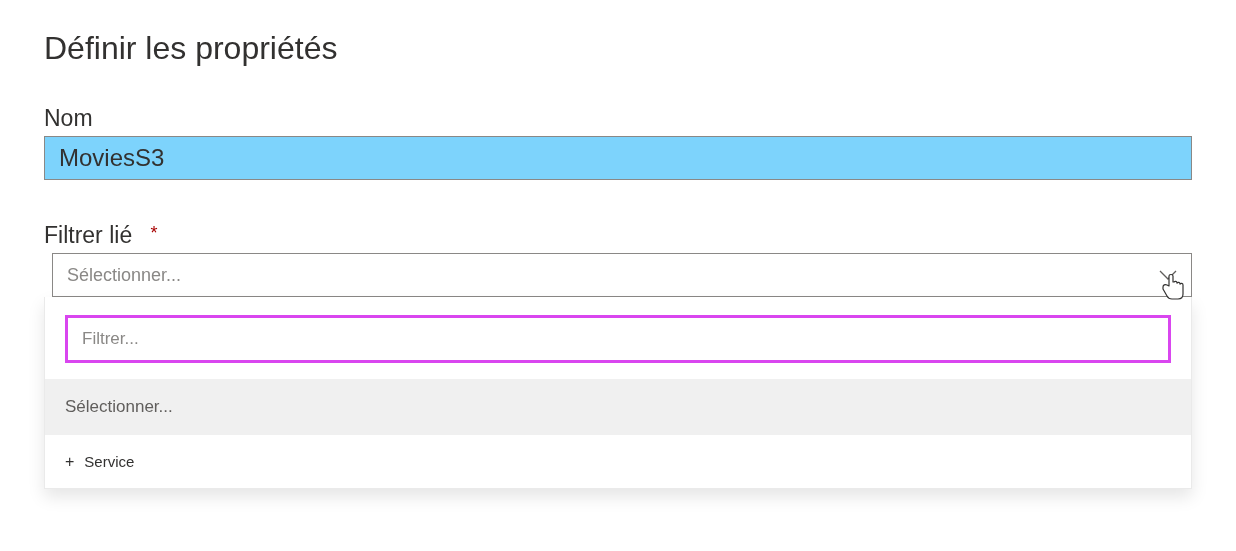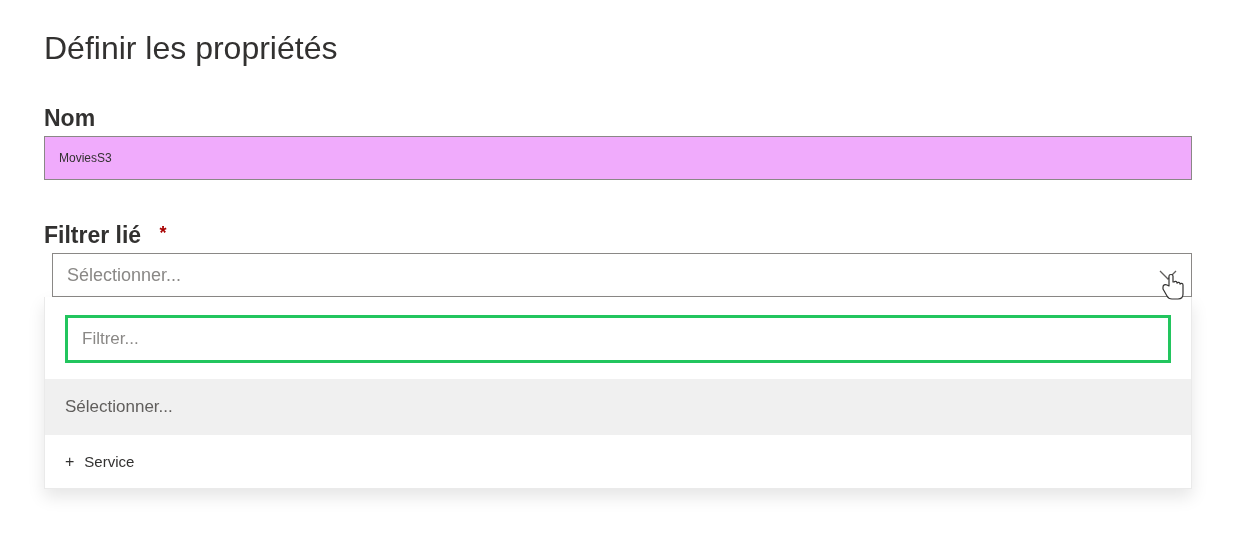--- a/index.html
+++ b/index.html
@@ -21,36 +21,36 @@
       padding: 30px 44px 0 44px;
     }
     .section-title {
       font-size: 32px;
       font-weight: 300;
       color: #323130;
       margin-bottom: 38px;
     }
     .label {
       font-size: 23px;
-      font-weight: 700;
+      font-weight: 400;
       color: #323130;
       margin-bottom: 4px;
     }
     .required-asterisk {
       color: #a80000;
       font-size: 18px;
       margin-left: 12px;
       position: relative;
       top: -4px;
     }
     .text-input {
       width: 100%;
       border: 1px solid #8a8886;
-      background: #f0abfc;
-      font-size: 12px;
+      background: #7dd3fc;
+      font-size: 24px;
       font-weight: 300;
       color: #323130;
       padding: 8px 14px;
       height: 44px;
       outline: none;
       font-family: inherit;
     }
     .field-group {
       margin-bottom: 42px;
     }
@@ -98,21 +98,21 @@
       border: 1px solid #eaeaea;
       border-top: none;
       box-shadow: 0 8px 16px rgba(0,0,0,0.1);
       z-index: 50;
     }
     .filter-wrapper {
       padding: 18px 20px 16px 20px;
     }
     .filter-input {
       width: 100%;
-      border: 3px solid #22c55e;
+      border: 3px solid #d946ef;
       background: #ffffff;
       font-size: 17px;
       font-weight: 300;
       color: #8a8886;
       padding: 10px 14px;
       height: 48px;
       outline: none;
       font-family: inherit;
     }
     .filter-input::placeholder {

